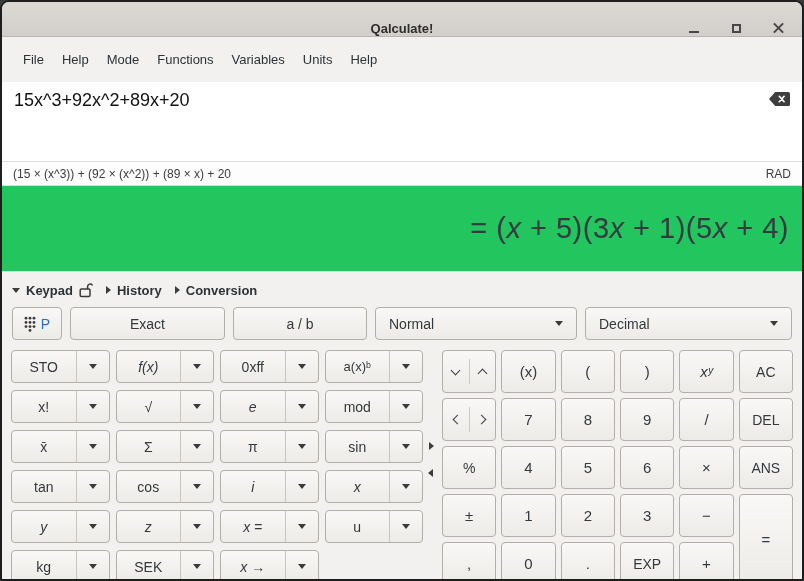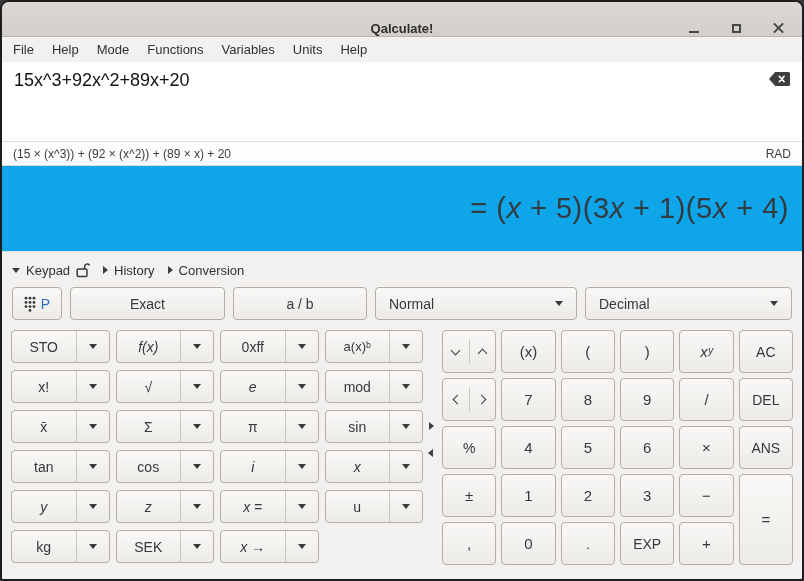--- a/index.html
+++ b/index.html
@@ -22,41 +22,41 @@
   .winbtns{margin-left:auto;display:flex;align-items:center;gap:26px;padding-right:16px;z-index:2;}
   .winbtn{width:16px;height:16px;display:flex;align-items:center;justify-content:center;cursor:default;}
   .ico-min{width:10px;height:2px;background:#474747;margin-top:7px;}
   .ico-max{width:9px;height:9px;border:2px solid #474747;}
   .ico-close{position:relative;width:11px;height:11px;}
   .ico-close:before,.ico-close:after{
     content:"";position:absolute;left:-1px;top:4.5px;width:13px;height:2px;background:#474747;
   }
   .ico-close:before{transform:rotate(45deg);} .ico-close:after{transform:rotate(-45deg);}
   
-  .menubar{height:25px;display:flex;align-items:stretch;background:#f2f1ef;padding-left:2px;text-align:right;}
+  .menubar{height:45px;display:flex;align-items:stretch;background:#f2f1ef;padding-left:12px;text-align:right;}
   .menu-item{display:flex;align-items:center;padding:0 9px;font-size:13px;color:#2d3236;}
   
   .input-area{height:79px;background:#fff;position:relative;padding:8px 12px;}
   .expression{font-size:18px;color:#121212;}
   .backspace{position:absolute;right:12px;top:10px;width:21px;height:14px;}
   
   .statusbar{
     height:25px;background:#fdfdfd;border-top:1px solid #dedcda;border-bottom:1px solid #dedcda;
     display:flex;align-items:center;justify-content:space-between;padding:0 11px;
     font-size:12px;color:#3d3d3d;
   }
   
   .result-area{
-    height:85px;background:#0ea5e9;display:flex;align-items:center;justify-content:flex-end;
+    height:85px;background:#22c55e;display:flex;align-items:center;justify-content:flex-end;
     padding-right:13px;font-size:29px;color:#333a40;letter-spacing:.5px;
   }
   .result-area .it{font-style:italic;}
   
   .keypad-section{height:326px;background:#f2f1ef;border-top:1px solid #e3e1de;}
-  .toggle-row{display:flex;align-items:center;margin:8px 4px 0 10px;height:20px;gap:13px;font-size:13px;color:#2d3236;}
+  .toggle-row{display:flex;align-items:center;margin:8px 4px 0 10px;height:20px;gap:13px;font-size:13px;color:#2d3236;font-weight:bold;}
   .toggle{display:flex;align-items:center;gap:6px;}
   .tri-down{width:0;height:0;border-left:4.5px solid transparent;border-right:4.5px solid transparent;border-top:5.5px solid #3c3c3c;}
   .tri-right{width:0;height:0;border-top:4.5px solid transparent;border-bottom:4.5px solid transparent;border-left:5.5px solid #3c3c3c;}
   .tri-left{width:0;height:0;border-top:4.5px solid transparent;border-bottom:4.5px solid transparent;border-right:5.5px solid #3c3c3c;}
   
   .btn{
     background:linear-gradient(#f9f8f6,#edebe8);
     border:1px solid #b3aea8;border-radius:4px;color:#33393d;
     display:flex;align-items:center;justify-content:center;font-size:14px;
   }

